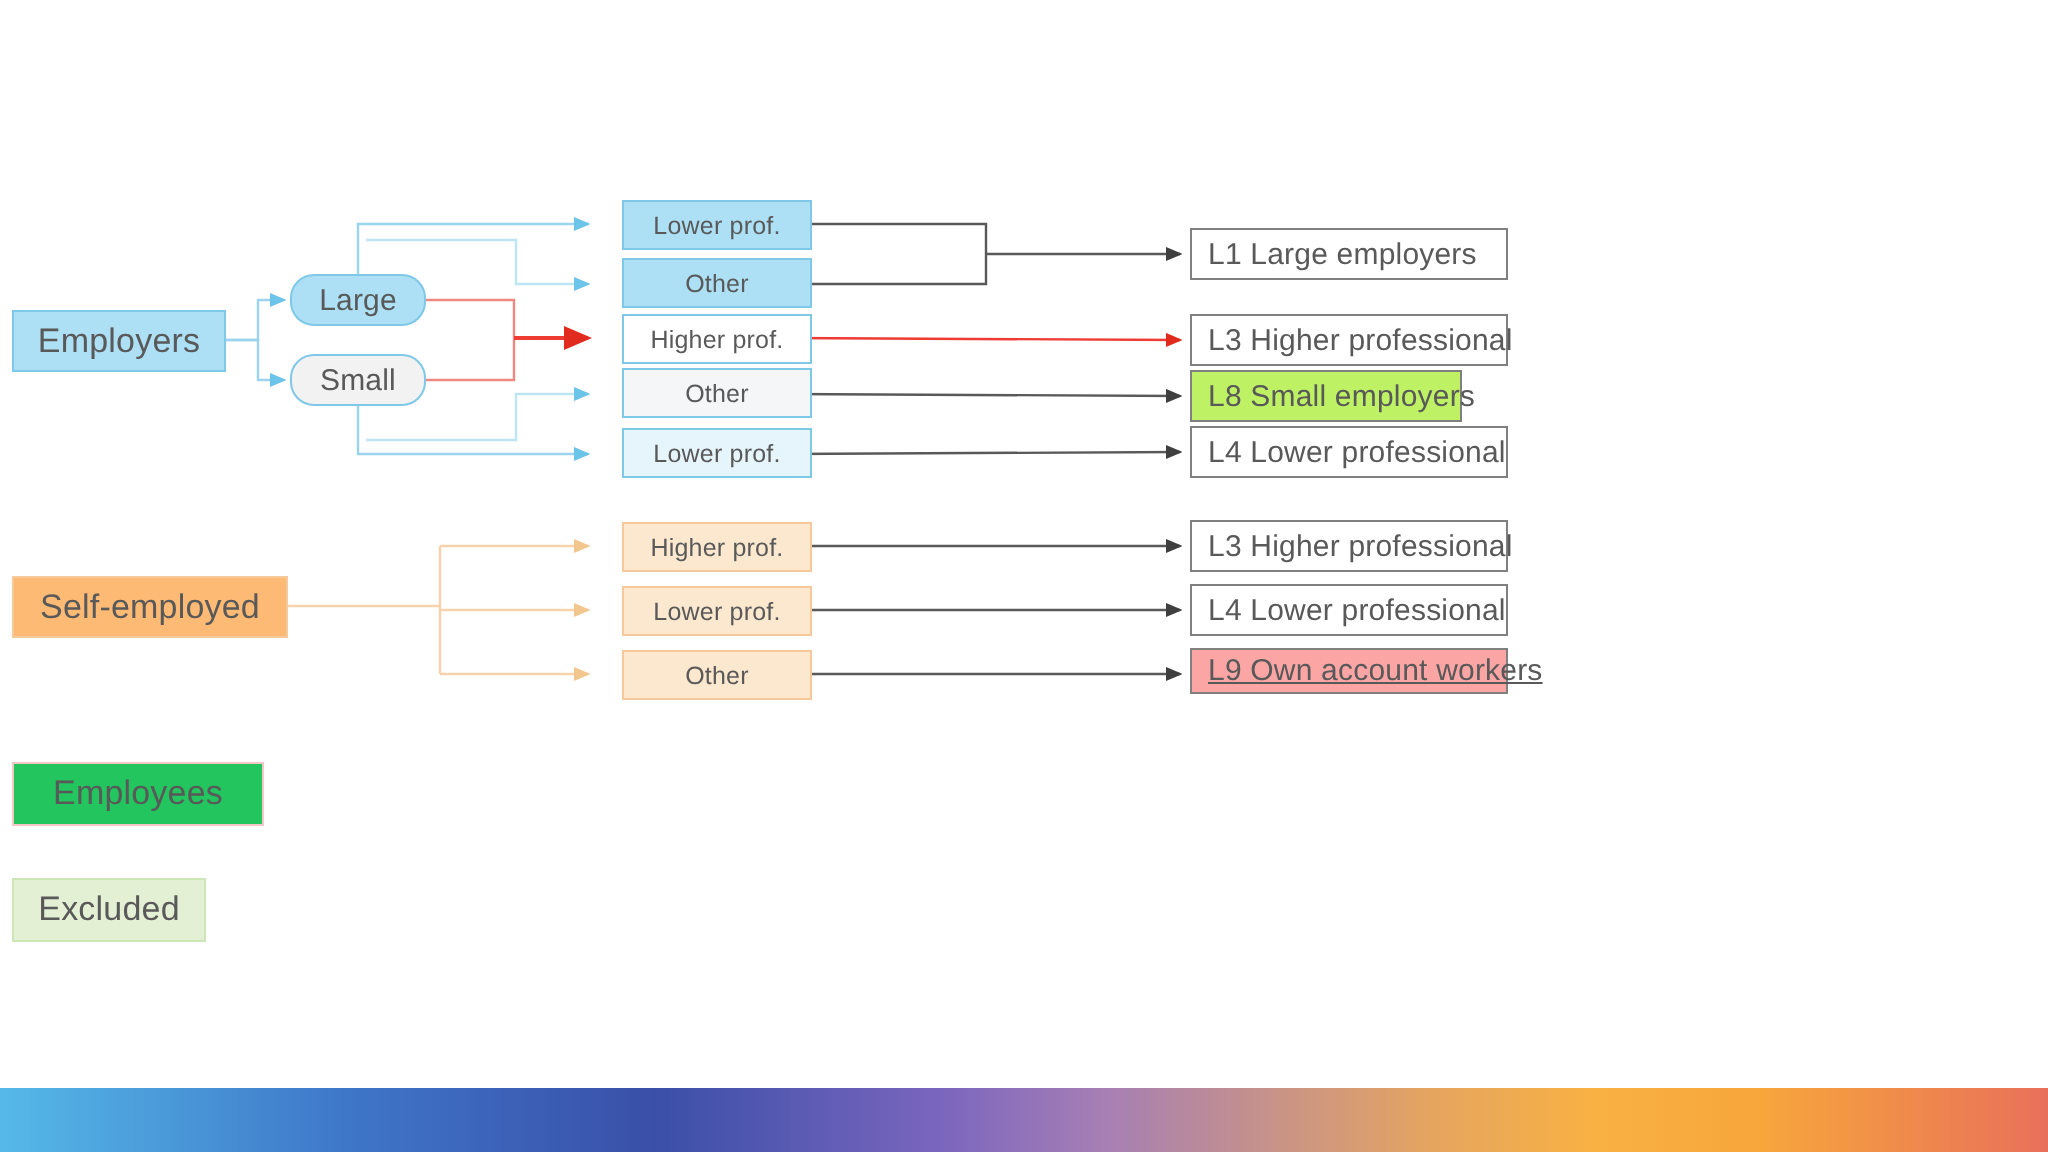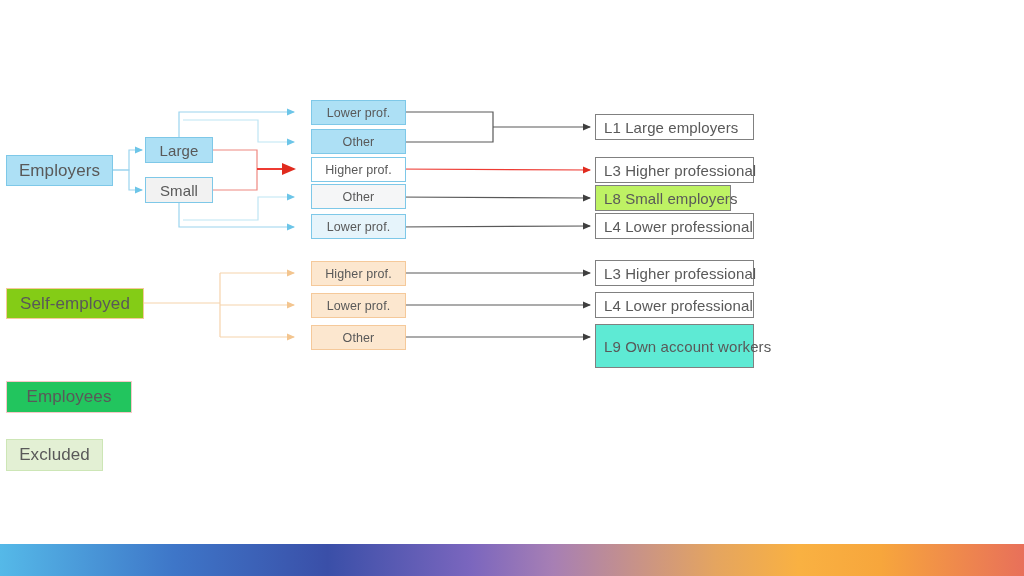--- a/index.html
+++ b/index.html
@@ -32,20 +32,21 @@
     white-space: nowrap;
     letter-spacing: 0.1px;
   }
   
   .node.root {
     font-size: 17px;
     padding: 0 24px;
   }
   .node.level2 {
     font-size: 15px;
+    border-radius: 12px;
   }
   .node.mid {
     font-size: 12.5px;
     margin-left: 13px;
   }
   .node.out {
     font-size: 15px;
     justify-content: flex-start;
     padding-left: 8px;
   }
@@ -114,21 +115,21 @@
       <path d="M393,273 L590,273" stroke="#595959" marker-end="url(#arrow-gray)"></path>
       <path d="M393,305 L590,305" stroke="#595959" marker-end="url(#arrow-gray)"></path>
       <path d="M393,337 L590,337" stroke="#595959" marker-end="url(#arrow-gray)"></path>
     </g>
   </svg>
 
   <div class="node root" style="left:6px; top:155px; width:107px; height:31px; background:#ADE0F5; border:1px solid #7EC8E8;">
     <span>Employers</span>
   </div>
 
-  <div class="node root" style="left:6px; top:288px; width:138px; height:31px; background:#84cc16; border:1px solid #F5C99A;">
+  <div class="node root" style="left:6px; top:288px; width:138px; height:31px; background:#fdba74; border:1px solid #F5C99A;">
     <span>Self-employed</span>
   </div>
 
   <div class="node root" style="left:6px; top:381px; width:126px; height:32px; background:#22c55e; border:1px solid #F6C7C7;">
     <span>Employees</span>
   </div>
 
   <div class="node root" style="left:6px; top:439px; width:97px; height:32px; background:#E3F0D4; border:1px solid #CDE6B6;">
     <span>Excluded</span>
   </div>
@@ -190,21 +191,21 @@
   </div>
 
   <div class="node out" style="left:595px; top:260px; width:159px; height:26px; background:#FFFFFF; border:1px solid #808080;">
     <span>L3 Higher professional</span>
   </div>
 
   <div class="node out" style="left:595px; top:292px; width:159px; height:26px; background:#FFFFFF; border:1px solid #808080;">
     <span>L4 Lower professional</span>
   </div>
 
-  <div class="node out" style="left:595px; top:324px; width:159px; height:44px; background:#5eead4; border:1px solid #808080;">
+  <div class="node out" style="left:595px; top:324px; width:159px; height:23px; background:#fca5a5; border:1px solid #808080;text-decoration:underline;">
     <span>L9 Own account workers</span>
   </div>
 
   <div class="gradient-bar" style="background: linear-gradient(to right,
               #55B9E8 0%,
               #3E76C8 17%,
               #3A4FA8 32%,
               #7B66BE 46%,
               #A77FB4 54%,
               #C79289 62%,

